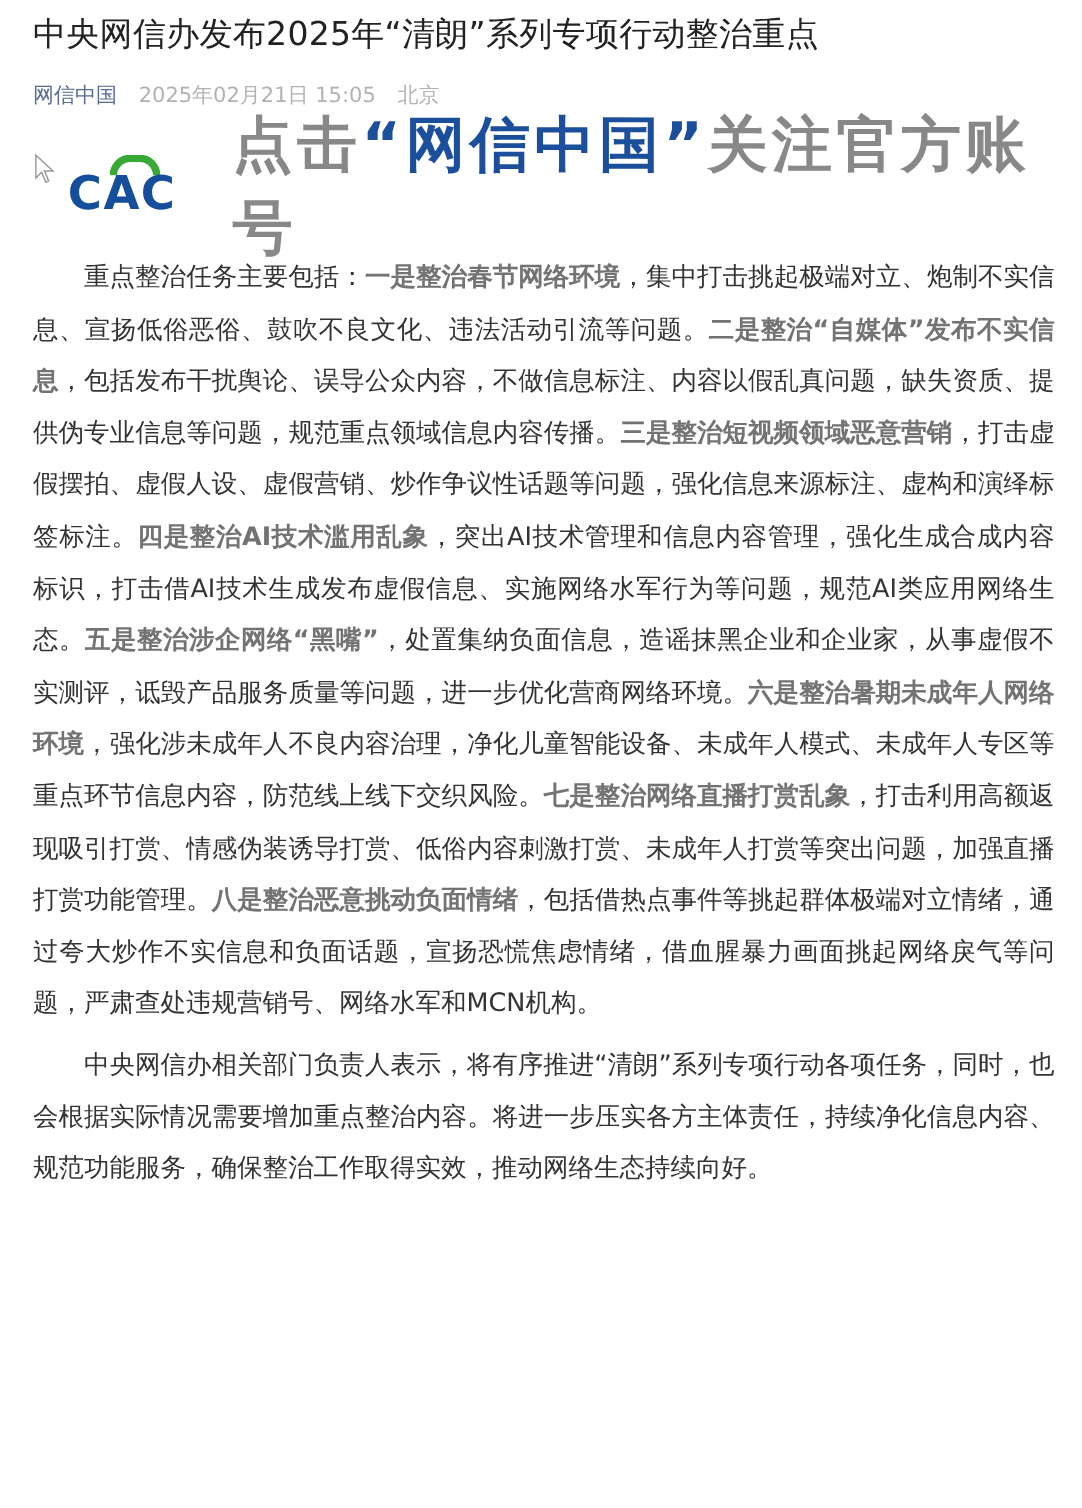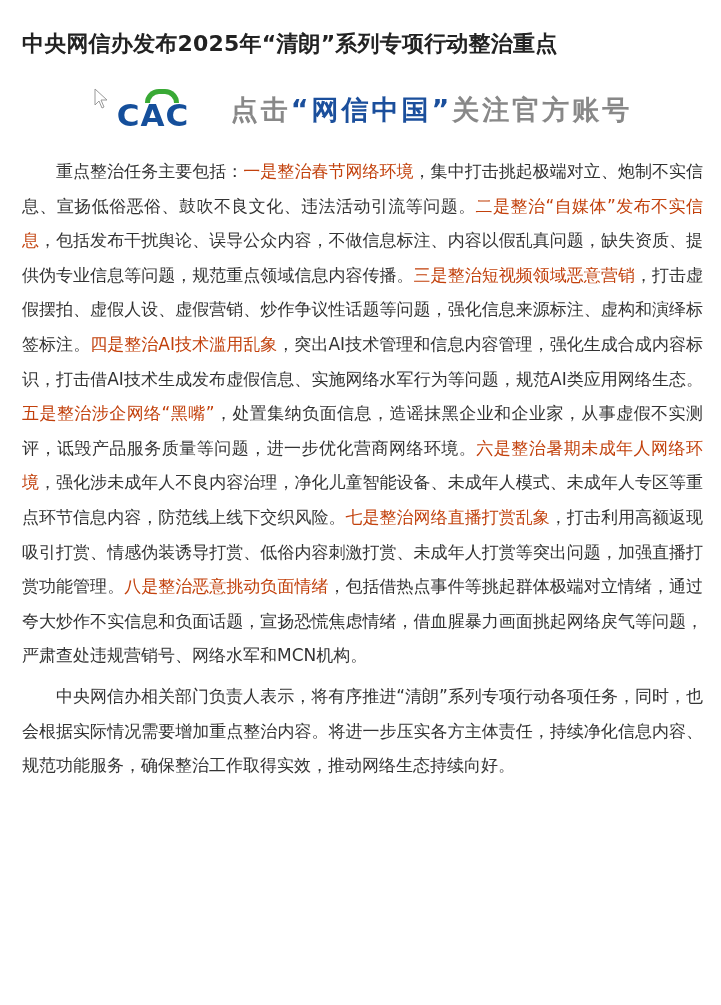--- a/index.html
+++ b/index.html
@@ -3,53 +3,58 @@
 <meta charset="utf-8">
 <style>
   html, body { margin: 0; padding: 0; background: #ffffff; }
   body {
     width: 721px; height: 1005px; overflow: hidden;
     font-family: "DejaVu Sans", "Liberation Sans", sans-serif;
     color: #333333;
   }
   .page { padding: 0 18px 0 22px; box-sizing: border-box; width: 721px; }
   .title {
-    margin: 0; padding-top: 28px;
-    font-size: 22px; line-height: 32px; font-weight: bold; color: #222222;
+    margin: 0; padding-top: 8px;
+    font-size: 22px; line-height: 32px; font-weight: normal; color: #222222;
     letter-spacing: 0.2px;
   }
   .meta {
     margin-top: 14px; font-size: 14px; line-height: 20px; color: #b2b2b2;
   }
   .meta .source { color: #576b95; margin-right: 10px; }
   .meta .date { margin-right: 10px; }
   .banner {
     margin-top: 22px; height: 56px; display: flex; align-items: center; justify-content: center;
   }
   .cursor-icon { width: 18px; height: 22px; margin-right: 6px; margin-top: -22px; }
   .cac-logo { position: relative; width: 90px; height: 42px; margin-right: 24px; }
   .cac-logo .arc {
     position: absolute; left: 28px; top: 0; width: 34px; height: 14px;
     border: 5px solid #39a935; border-bottom: none; border-radius: 24px 24px 0 0; box-sizing: border-box;
   }
   .cac-logo .letters {
     position: absolute; left: 0; top: 8px; font-size: 31px; font-weight: bold; color: #154f9b;
     letter-spacing: 1px; line-height: 36px;
   }
-  .banner-text { font-size: 27px; font-weight: bold; color: #888888; letter-spacing: 3px; }
+  .banner-text { font-size: 40px; font-weight: bold; color: #888888; letter-spacing: 3px; }
   .banner-text .hl { color: #1b4f9c; }
   .article { margin-top: 16px; font-size: 17px; line-height: 34.6px; text-align: justify; color: #333333; }
   .article p { margin: 0 0 6px 0; text-indent: 2em; }
-  .b { color: #c2410c; font-weight: normal; }
+  .b { color: #737373; font-weight: bold; }
 </style>
 </head>
 <body>
 
 <div class="page">
   <h1 class="title">中央网信办发布2025年“清朗”系列专项行动整治重点</h1>
+  <div class="meta">
+    <span class="source">网信中国</span>
+    <span class="date">2025年02月21日 15:05</span>
+    <span class="loc">北京</span>
+  </div>
 
   <div class="banner">
     <svg class="cursor-icon" viewBox="0 0 18 22">
       <path d="M2 1 L2 17 L6 13 L9 20 L11 19 L8 12 L14 12 Z" fill="#ffffff" stroke="#999999" stroke-width="1"></path>
     </svg>
     <div class="cac-logo">
       <div class="arc"></div>
       <div class="letters">CAC</div>
     </div>
     <div class="banner-text">

